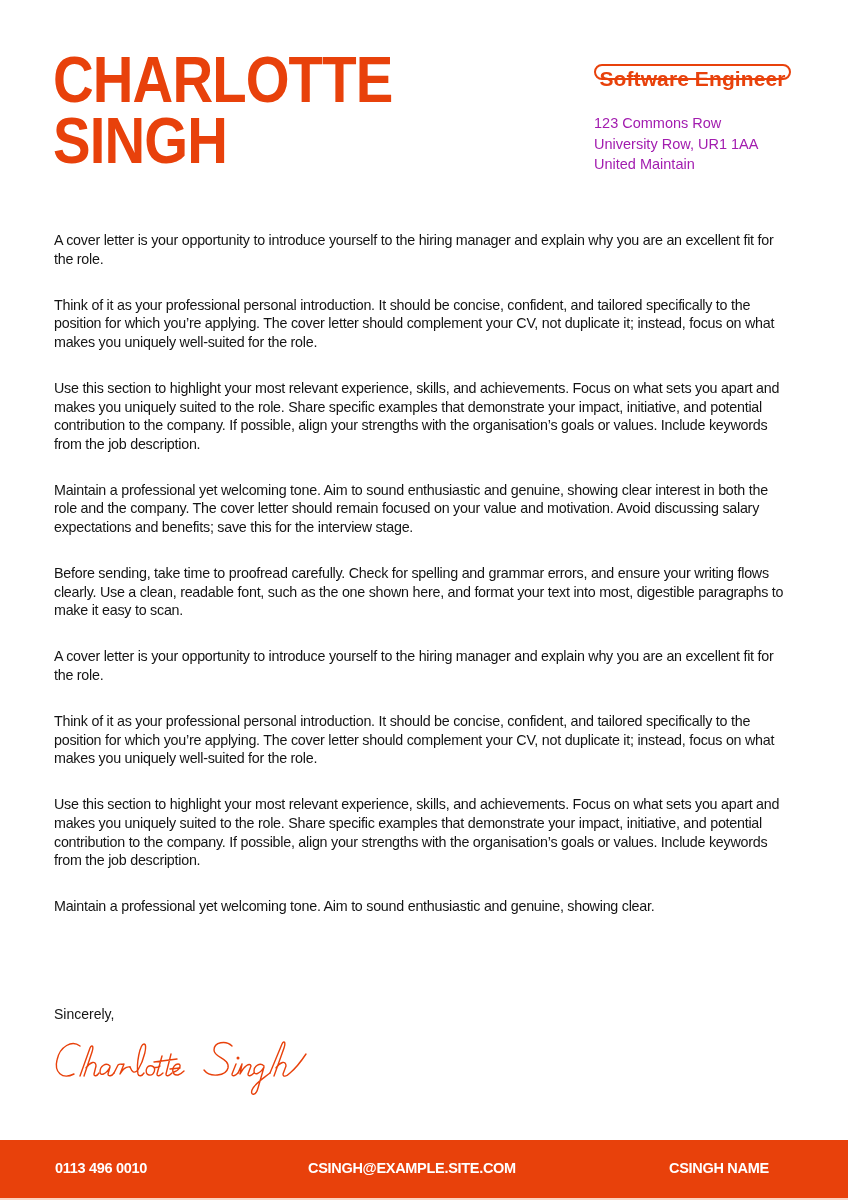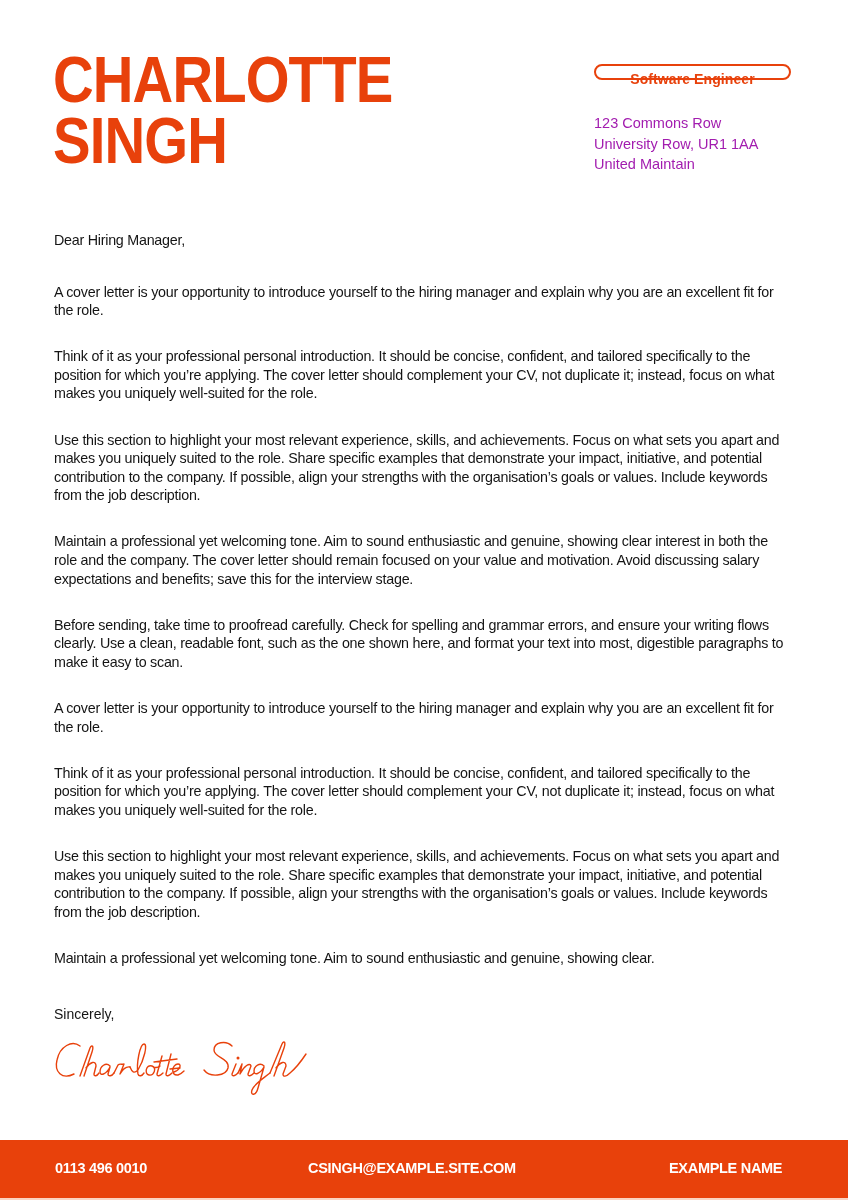--- a/index.html
+++ b/index.html
@@ -34,21 +34,21 @@
       position: absolute;
       left: 594px;
       top: 64px;
       width: 197px;
       height: 16px;
       border: 2px solid #e8410b;
       border-radius: 16px;
       box-sizing: border-box;
       color: #e8410b;
       font-weight: bold;
-      font-size: 14px;
+      font-size: 21px;
       line-height: 26px;
       text-align: center;
       letter-spacing: 0.1px;
     }
     .address {
       position: absolute;
       left: 594px;
       top: 113px;
       font-size: 14.5px;
       line-height: 20.5px;
@@ -122,21 +122,20 @@
 
 <div class="role-badge">Software Engineer</div>
 
 <div class="address">
   <div>123 Commons Row</div>
   <div>University Row, UR1 1AA</div>
   <div>United Maintain</div>
 </div>
 
 <div class="letter">
-  <p class="greeting">Dear Hiring Manager,</p>
   <p>A cover letter is your opportunity to introduce yourself to the hiring manager and explain why you are an excellent fit for the role.</p>
   <p>Think of it as your professional personal introduction. It should be concise, confident, and tailored specifically to the position for which you’re applying. The cover letter should complement your CV, not duplicate it; instead, focus on what makes you uniquely well-suited for the role.</p>
   <p>Use this section to highlight your most relevant experience, skills, and achievements. Focus on what sets you apart and makes you uniquely suited to the role. Share specific examples that demonstrate your impact, initiative, and potential contribution to the company. If possible, align your strengths with the organisation’s goals or values. Include keywords from the job description.</p>
   <p>Maintain a professional yet welcoming tone. Aim to sound enthusiastic and genuine, showing clear interest in both the role and the company. The cover letter should remain focused on your value and motivation. Avoid discussing salary expectations and benefits; save this for the interview stage.</p>
   <p>Before sending, take time to proofread carefully. Check for spelling and grammar errors, and ensure your writing flows clearly. Use a clean, readable font, such as the one shown here, and format your text into most, digestible paragraphs to make it easy to scan.</p>
   <p>A cover letter is your opportunity to introduce yourself to the hiring manager and explain why you are an excellent fit for the role.</p>
   <p>Think of it as your professional personal introduction. It should be concise, confident, and tailored specifically to the position for which you’re applying. The cover letter should complement your CV, not duplicate it; instead, focus on what makes you uniquely well-suited for the role.</p>
   <p>Use this section to highlight your most relevant experience, skills, and achievements. Focus on what sets you apart and makes you uniquely suited to the role. Share specific examples that demonstrate your impact, initiative, and potential contribution to the company. If possible, align your strengths with the organisation’s goals or values. Include keywords from the job description.</p>
   <p>Maintain a professional yet welcoming tone. Aim to sound enthusiastic and genuine, showing clear.</p>
 </div>
@@ -172,15 +171,15 @@
 
     <path d="M214 36 C210 32, 204 36, 204 41 C204 46, 210 44, 214 37 L208 58 C206 66, 200 66, 202 60 C204 54, 214 48, 220 43"></path>
 
     <path d="M220 43 L232 14 C234 10, 236 12, 234 18 L224 46 M226 38 C230 32, 236 30, 236 36 L233 44 C233 47, 236 47, 240 43 C246 38, 252 30, 256 24"></path>
   </g>
 </svg>
 
 <div class="footer">
   <span class="item phone">0113 496 0010</span>
   <span class="item email">CSINGH@EXAMPLE.SITE.COM</span>
-  <span class="item company">EXAMPLE NAME</span>
+  <span class="item company">CSINGH NAME</span>
 </div>
 <div class="footer-strip"></div>
 
 </body></html>

